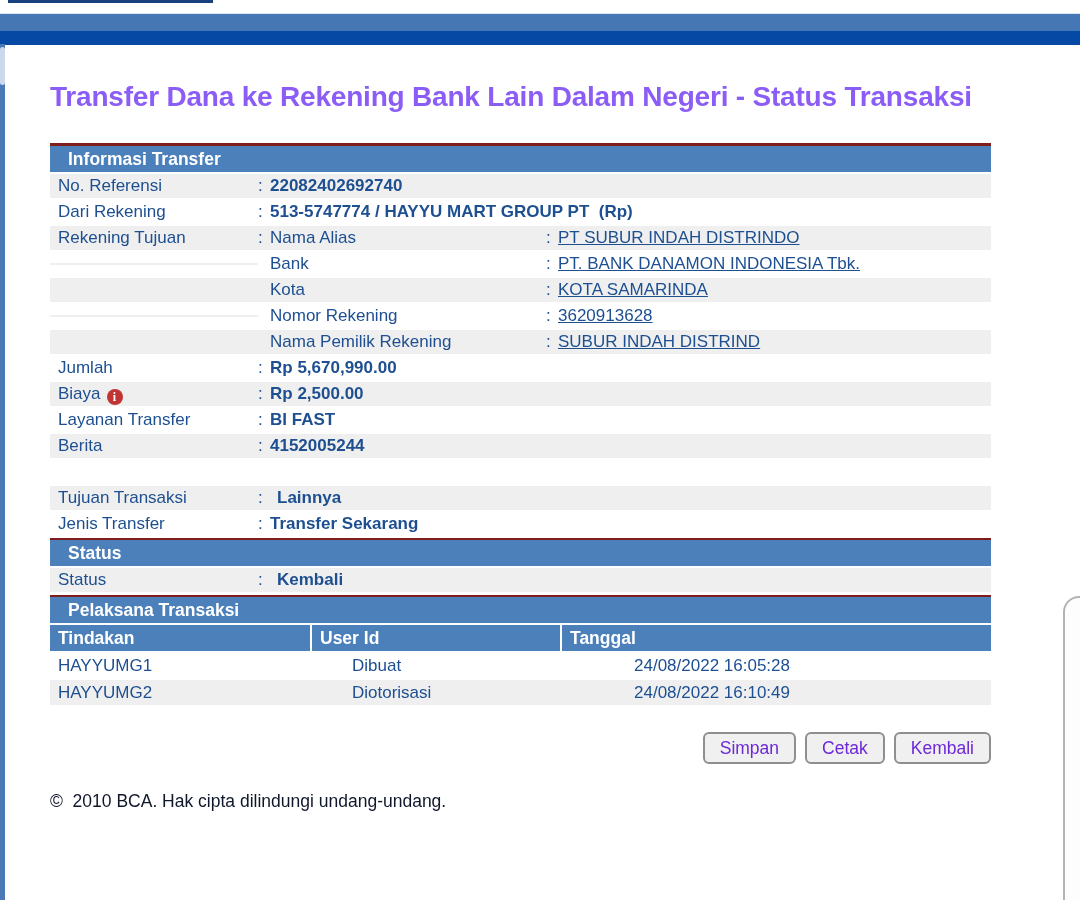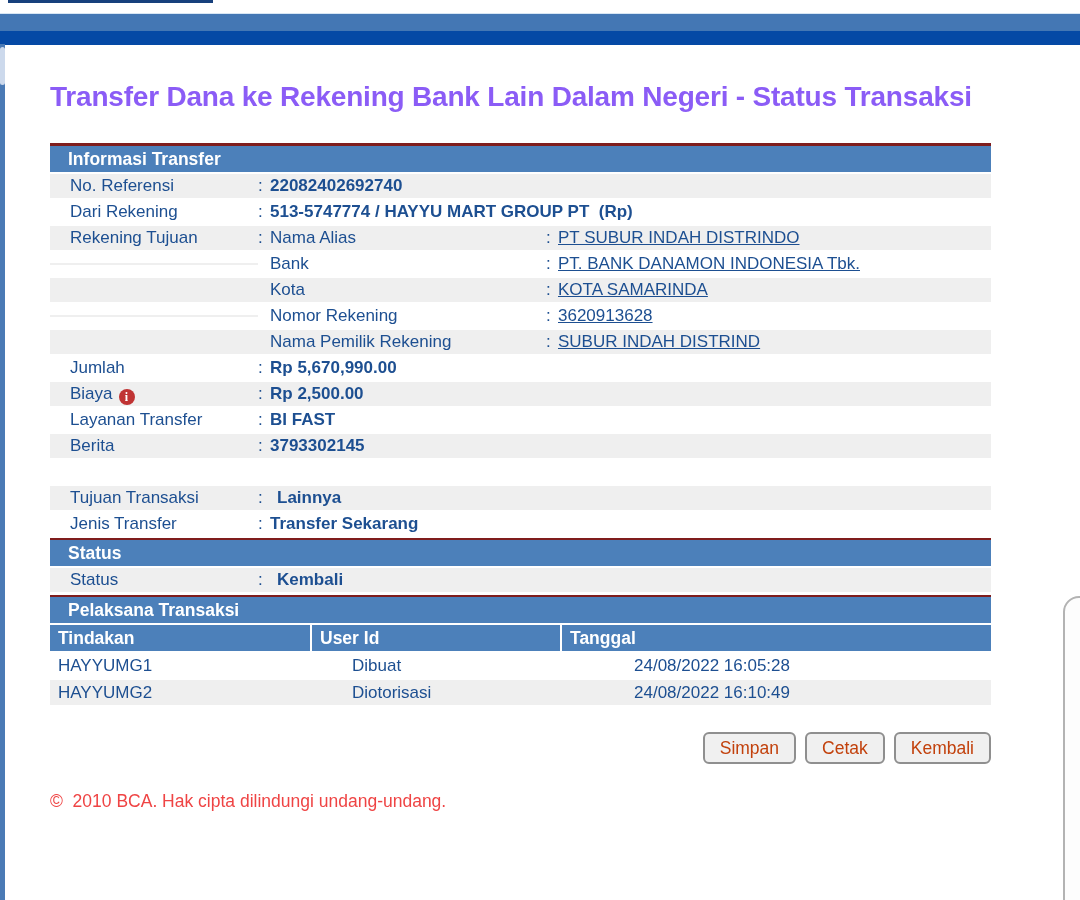--- a/index.html
+++ b/index.html
@@ -29,21 +29,21 @@
   .section-bar{
     background:#4c80ba;border-top:3px solid #7f1d1d;color:#ffffff;font-weight:bold;
     font-size:17.5px;height:26px;line-height:26px;padding-left:18px;margin-bottom:2px;
   }
   .section-bar.thin{border-top-width:2px;}
   .row{
     display:grid;grid-template-columns:208px 12px 276px 12px 1fr;
     align-items:center;min-height:24px;margin-bottom:2px;
   }
   .row .cell{padding-top:1px;padding-bottom:1px;white-space:pre-wrap;}
-  .lab{grid-column:1;padding-left:20px;}
+  .lab{grid-column:1;padding-left:8px;}
   .c1{grid-column:2;}
   .sub{grid-column:3;}
   .c2{grid-column:4;}
   .val{grid-column:5;text-decoration:underline;}
   .val-span{grid-column:3 / 6;font-weight:bold;}
   .gray{background:#efefef;}
   .white{background:#ffffff;}
   .lab-gray{background:#efefef;}
   .pad{padding-left:7px;}
   .spacer{height:24px;background:#ffffff;}
@@ -57,24 +57,24 @@
   .cols .col-h{
     background:#4c80ba;color:#ffffff;font-weight:bold;font-size:17.5px;
     height:26px;line-height:26px;padding-left:8px;
   }
   .erow{display:grid;grid-template-columns:262px 250px 1fr;min-height:25px;align-items:center;margin-bottom:2px;gap:32px;}
   .erow .ecell{padding-left:8px;}
   
   .btn-row{display:flex;justify-content:flex-end;gap:9px;margin-top:27px;}
   .btn{
     background:#f0f0f0;border:2px solid #8f8f8f;border-radius:6px;
-    font-family:"Liberation Sans", sans-serif;font-size:17.5px;color:#c2410c;
+    font-family:"Liberation Sans", sans-serif;font-size:17.5px;color:#6d28d9;
     height:32px;padding:0 15px;cursor:pointer;
   }
-  .footer{margin-top:27px;color:#ef4444;font-size:17.5px;white-space:pre-wrap;}
+  .footer{margin-top:27px;color:#0f172a;font-size:17.5px;white-space:pre-wrap;}
 </style>
 </head>
 <body>
 
 <div class="top-white">
   <div class="tab-remnant"></div>
 </div>
 <div class="bar-light"></div>
 <div class="bar-dark"></div>
 <div class="left-strip">
@@ -156,21 +156,21 @@
 
     <div class="row white">
       <div class="cell lab">Layanan Transfer</div>
       <div class="cell c1">:</div>
       <div class="cell val-span">BI FAST</div>
     </div>
 
     <div class="row gray">
       <div class="cell lab">Berita</div>
       <div class="cell c1">:</div>
-      <div class="cell val-span">3793302145</div>
+      <div class="cell val-span">4152005244</div>
     </div>
 
     <div class="row spacer"></div>
 
     <div class="row gray">
       <div class="cell lab">Tujuan Transaksi</div>
       <div class="cell c1">:</div>
       <div class="cell val-span pad">Lainnya</div>
     </div>
 

